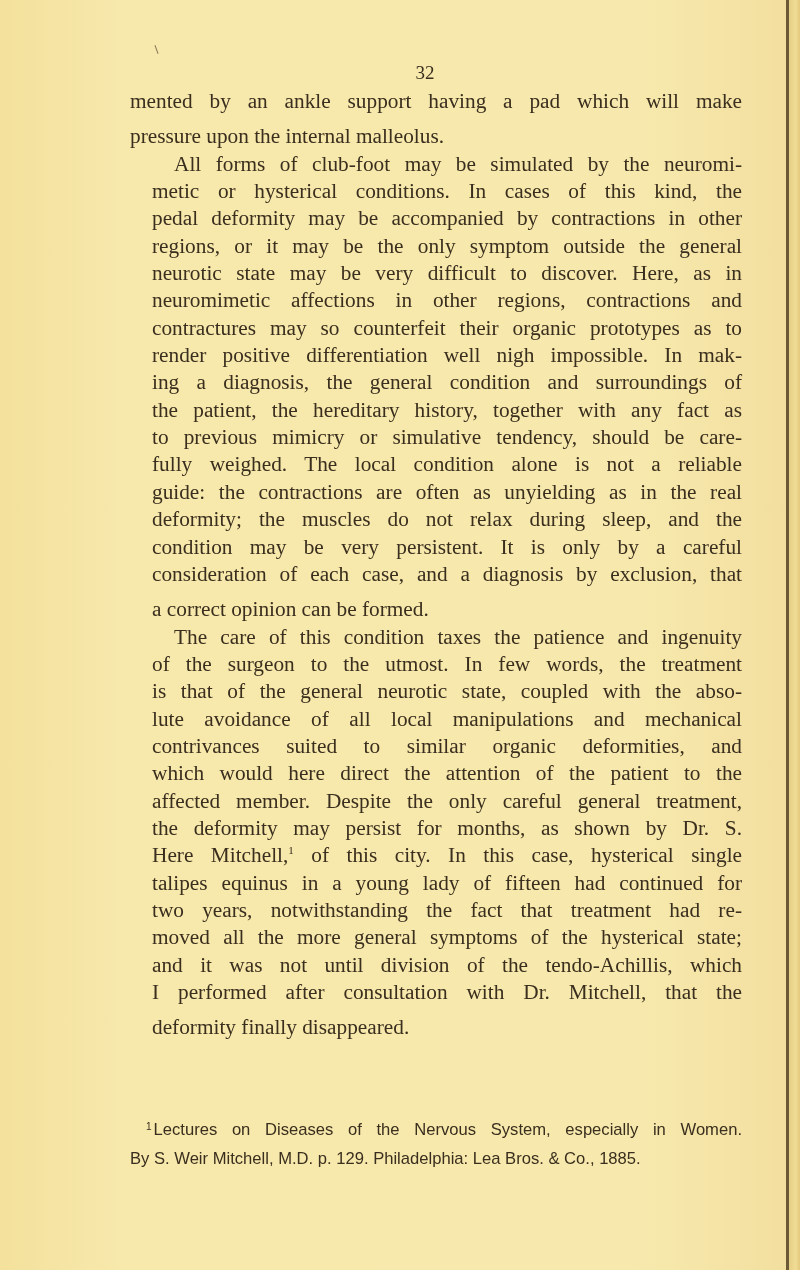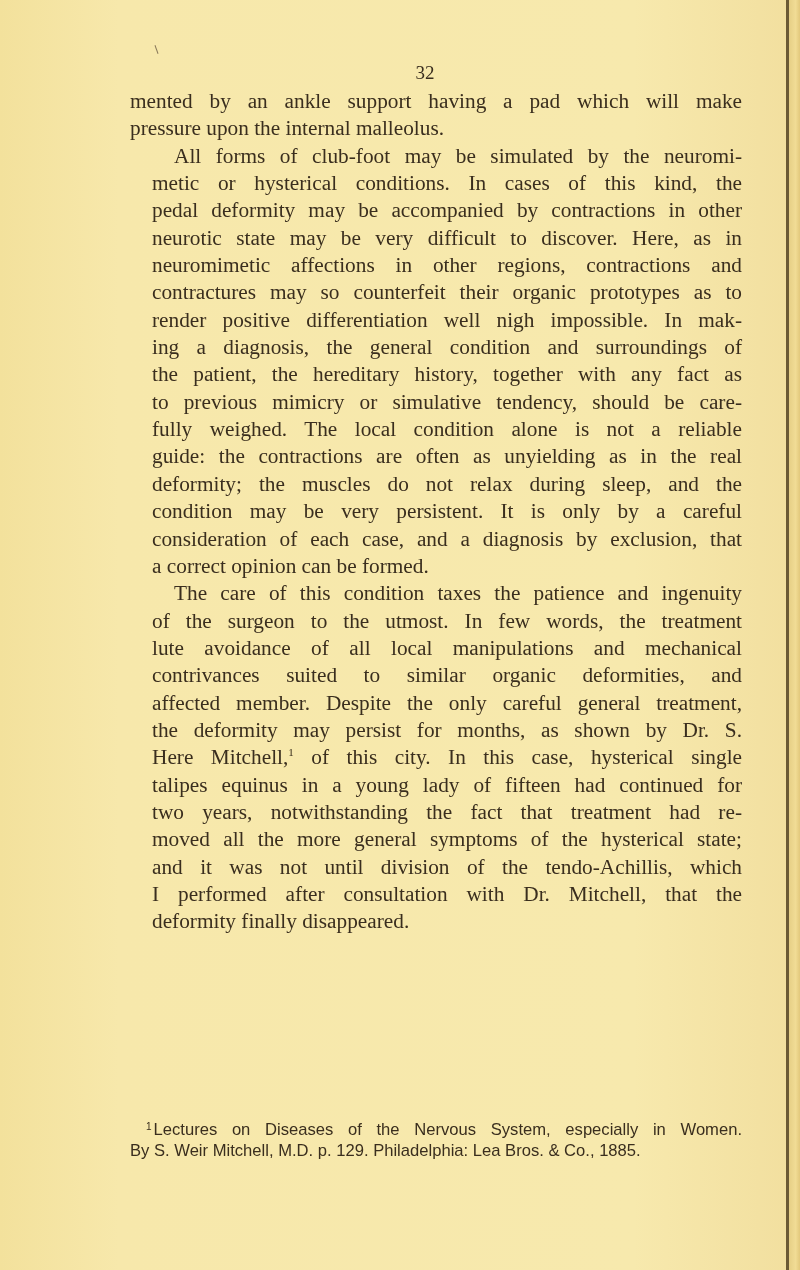--- a/index.html
+++ b/index.html
@@ -32,21 +32,21 @@
   }
   .body-text {
     position: absolute; left: 130px; top: 88px; width: 612px;
     font-family: "Liberation Serif", serif;
     font-size: 21.3px; line-height: 27.35px;
     text-align: justify;
   }
   .body-text p { margin: 0; text-indent: 0; }
   .body-text p.indent { text-indent: 22px; }
   .line { display: block; text-align: justify; text-align-last: justify; white-space: nowrap; }
-  .line.last { text-align-last: left; }
+  .line.last { text-align-last: left; margin-top: 8px; }
   sup { font-size: 11px; vertical-align: 8px; line-height: 0; }
   .footnotes {
     position: absolute; left: 130px; top: 1120px; width: 612px;
     font-family: Liberation Sans, sans-serif; font-size: 16.6px; line-height: 20.5px;
   }
   .footnotes .line { white-space: nowrap; }
   .fn-indent { padding-left: 16px; }
   .fn-mark { font-size: 10px; vertical-align: 5px; line-height: 0; margin-right: 2px; }
 </style>
 </head>
@@ -61,39 +61,42 @@
 
 <div class="body-text">
   <p>
     <span class="line">mented by an ankle support having a pad which will make</span>
     <span class="line last">pressure upon the internal malleolus.</span>
   </p>
   <p class="indent">
     <span class="line" style="padding-left:22px">All forms of club-foot may be simulated by the neuromi-</span>
     <span class="line">metic or hysterical conditions.  In cases of this kind, the</span>
     <span class="line">pedal deformity may be accompanied by contractions in other</span>
+    <span class="line">regions, or it may be the only symptom outside the general</span>
     <span class="line">neurotic state may be very difficult to discover.  Here, as in</span>
     <span class="line">neuromimetic affections in other regions, contractions and</span>
     <span class="line">contractures may so counterfeit their organic prototypes as to</span>
     <span class="line">render positive differentiation well nigh impossible.  In mak-</span>
     <span class="line">ing a diagnosis, the general condition and surroundings of</span>
     <span class="line">the patient, the hereditary history, together with any fact as</span>
     <span class="line">to previous mimicry or simulative tendency, should be care-</span>
     <span class="line">fully weighed.  The local condition alone is not a reliable</span>
     <span class="line">guide: the contractions are often as unyielding as in the real</span>
     <span class="line">deformity; the muscles do not relax during sleep, and the</span>
     <span class="line">condition may be very persistent.  It is only by a careful</span>
     <span class="line">consideration of each case, and a diagnosis by exclusion, that</span>
     <span class="line last">a correct opinion can be formed.</span>
   </p>
   <p class="indent">
     <span class="line" style="padding-left:22px">The care of this condition taxes the patience and ingenuity</span>
     <span class="line">of the surgeon to the utmost.  In few words, the treatment</span>
+    <span class="line">is that of the general neurotic state, coupled with the abso-</span>
     <span class="line">lute avoidance of all local manipulations and mechanical</span>
     <span class="line">contrivances suited to similar organic deformities, and</span>
+    <span class="line">which would here direct the attention of the patient to the</span>
     <span class="line">affected member.  Despite the only careful general treatment,</span>
     <span class="line">the deformity may persist for months, as shown by Dr. S.</span>
     <span class="line"><span>Here Mitchell,</span><sup>1</sup><span> of this city.  In this case, hysterical single</span></span>
     <span class="line">talipes equinus in a young lady of fifteen had continued for</span>
     <span class="line">two years, notwithstanding the fact that treatment had re-</span>
     <span class="line">moved all the more general symptoms of the hysterical state;</span>
     <span class="line">and it was not until division of the tendo-Achillis, which</span>
     <span class="line">I performed after consultation with Dr. Mitchell, that the</span>
     <span class="line last">deformity finally disappeared.</span>
   </p>

